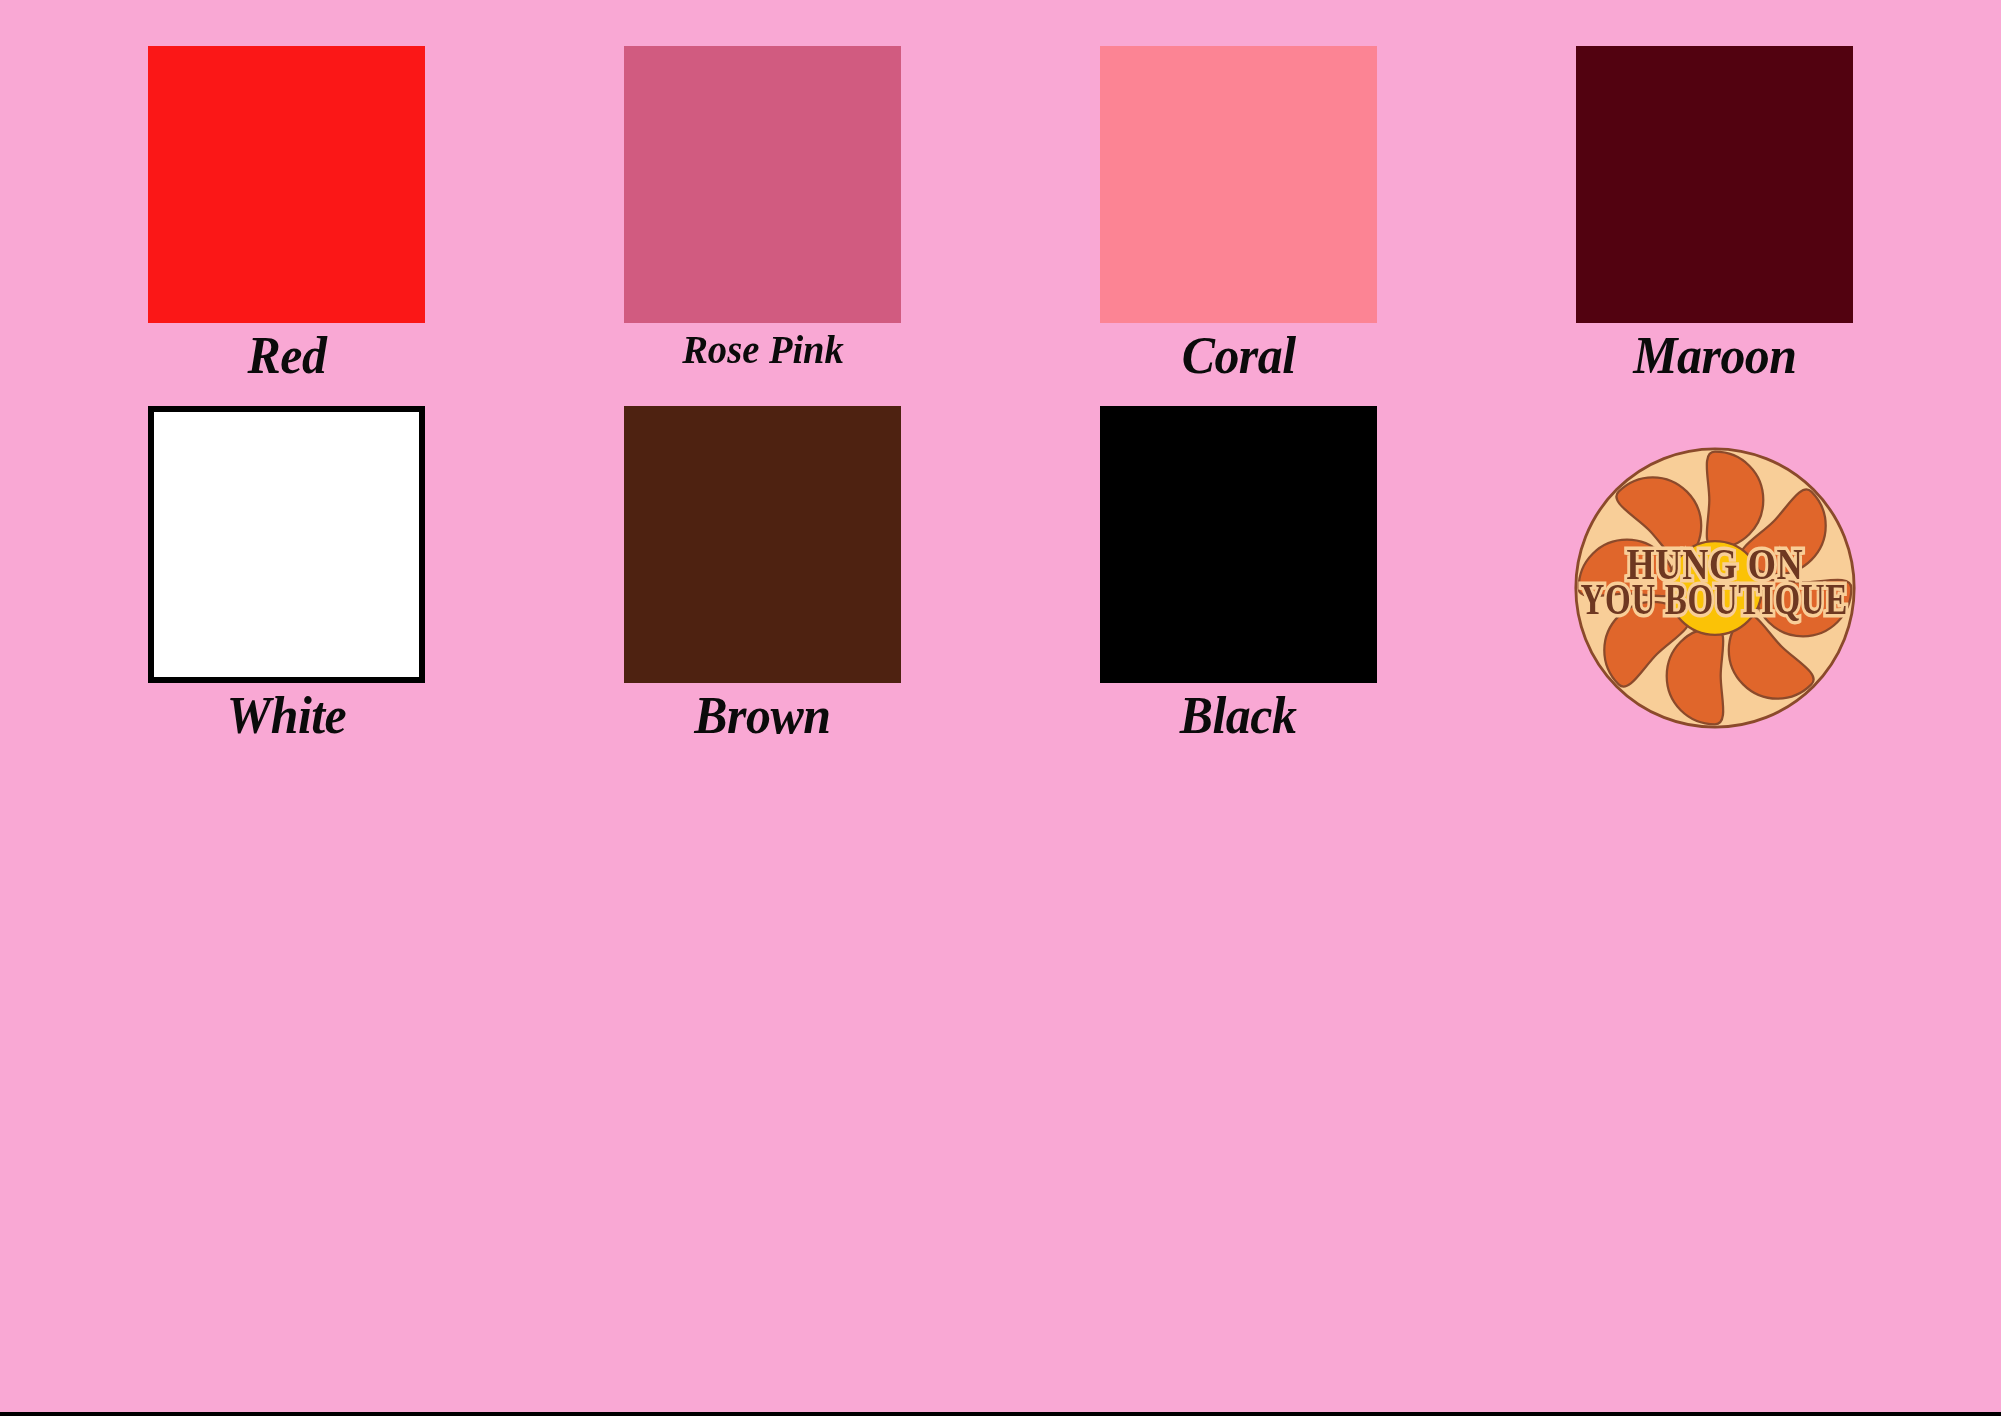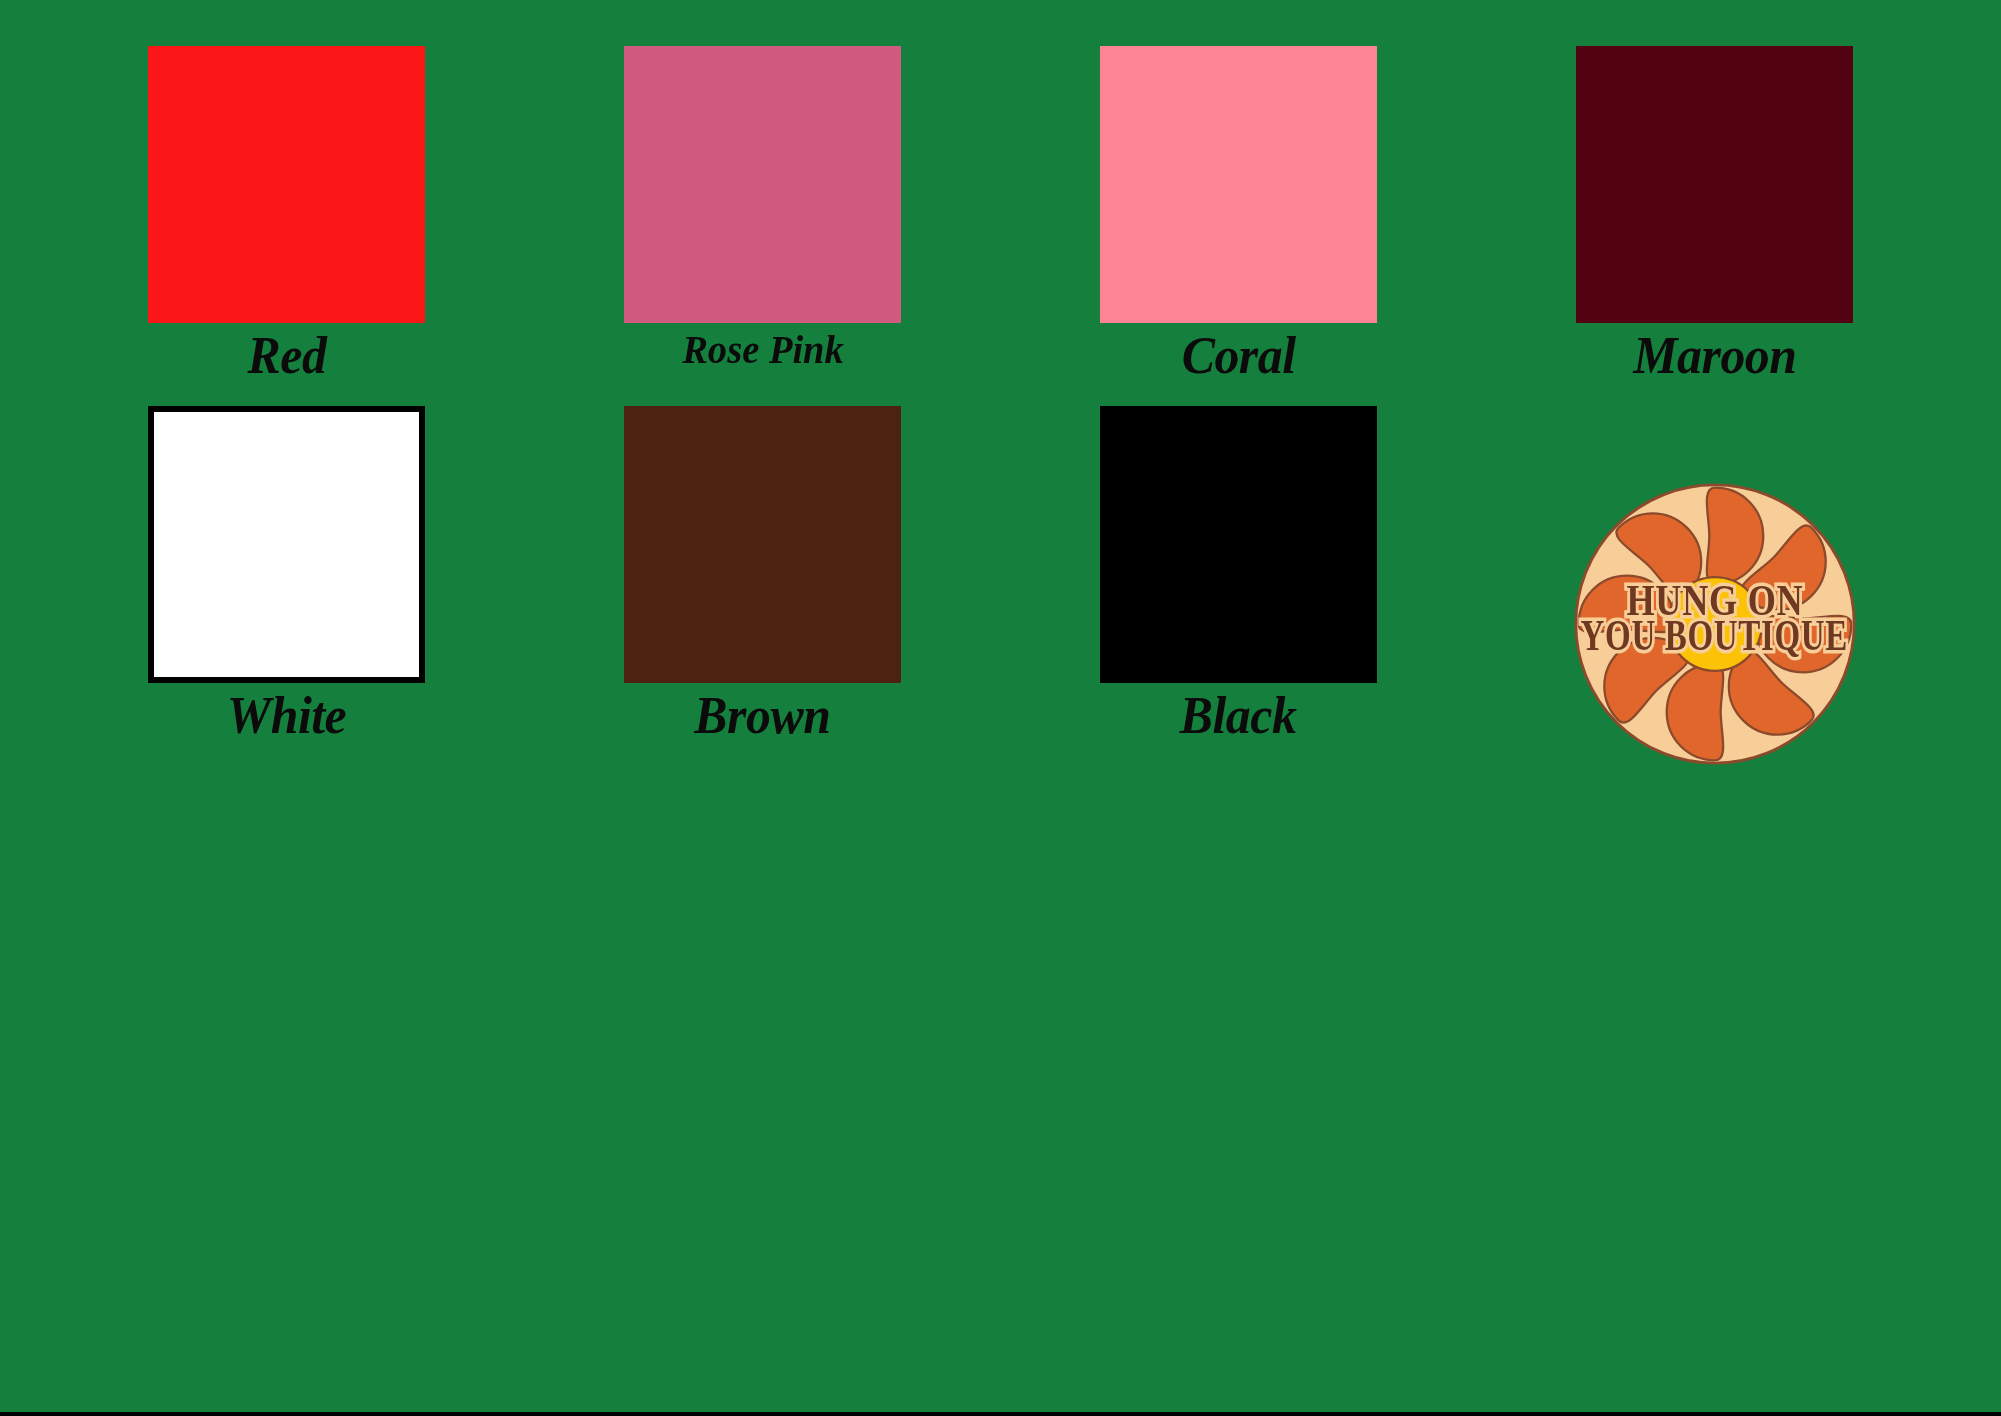--- a/index.html
+++ b/index.html
@@ -11,21 +11,21 @@
     width: 2001px;
     height: 1416px;
     font-family: "Liberation Serif", "DejaVu Serif", serif;
     overflow: hidden;
     position: relative;
   }
 
   #page {
     position: absolute;
     inset: 0;
-    background: #15803d;
+    background: #f9a8d4;
   }
 
   
   #bottom-rule {
     position: absolute;
     left: 0;
     right: 0;
     bottom: 0;
     height: 4px;
     background: #000000;
@@ -79,21 +79,21 @@
   .swatch-label.small {
     font-size: 41px;
     letter-spacing: 0px;
   }
 
   
   .logo-cell {
     width: 357px;
     height: 360px;
     display: flex;
-    align-items: flex-end;
+    align-items: center;
     justify-content: center;
   }
   .logo {
     position: relative;
     width: 284px;
     height: 284px;
     margin-top: 4px;
   }
   .logo svg { display: block; width: 100%; height: 100%; }
 </style>

